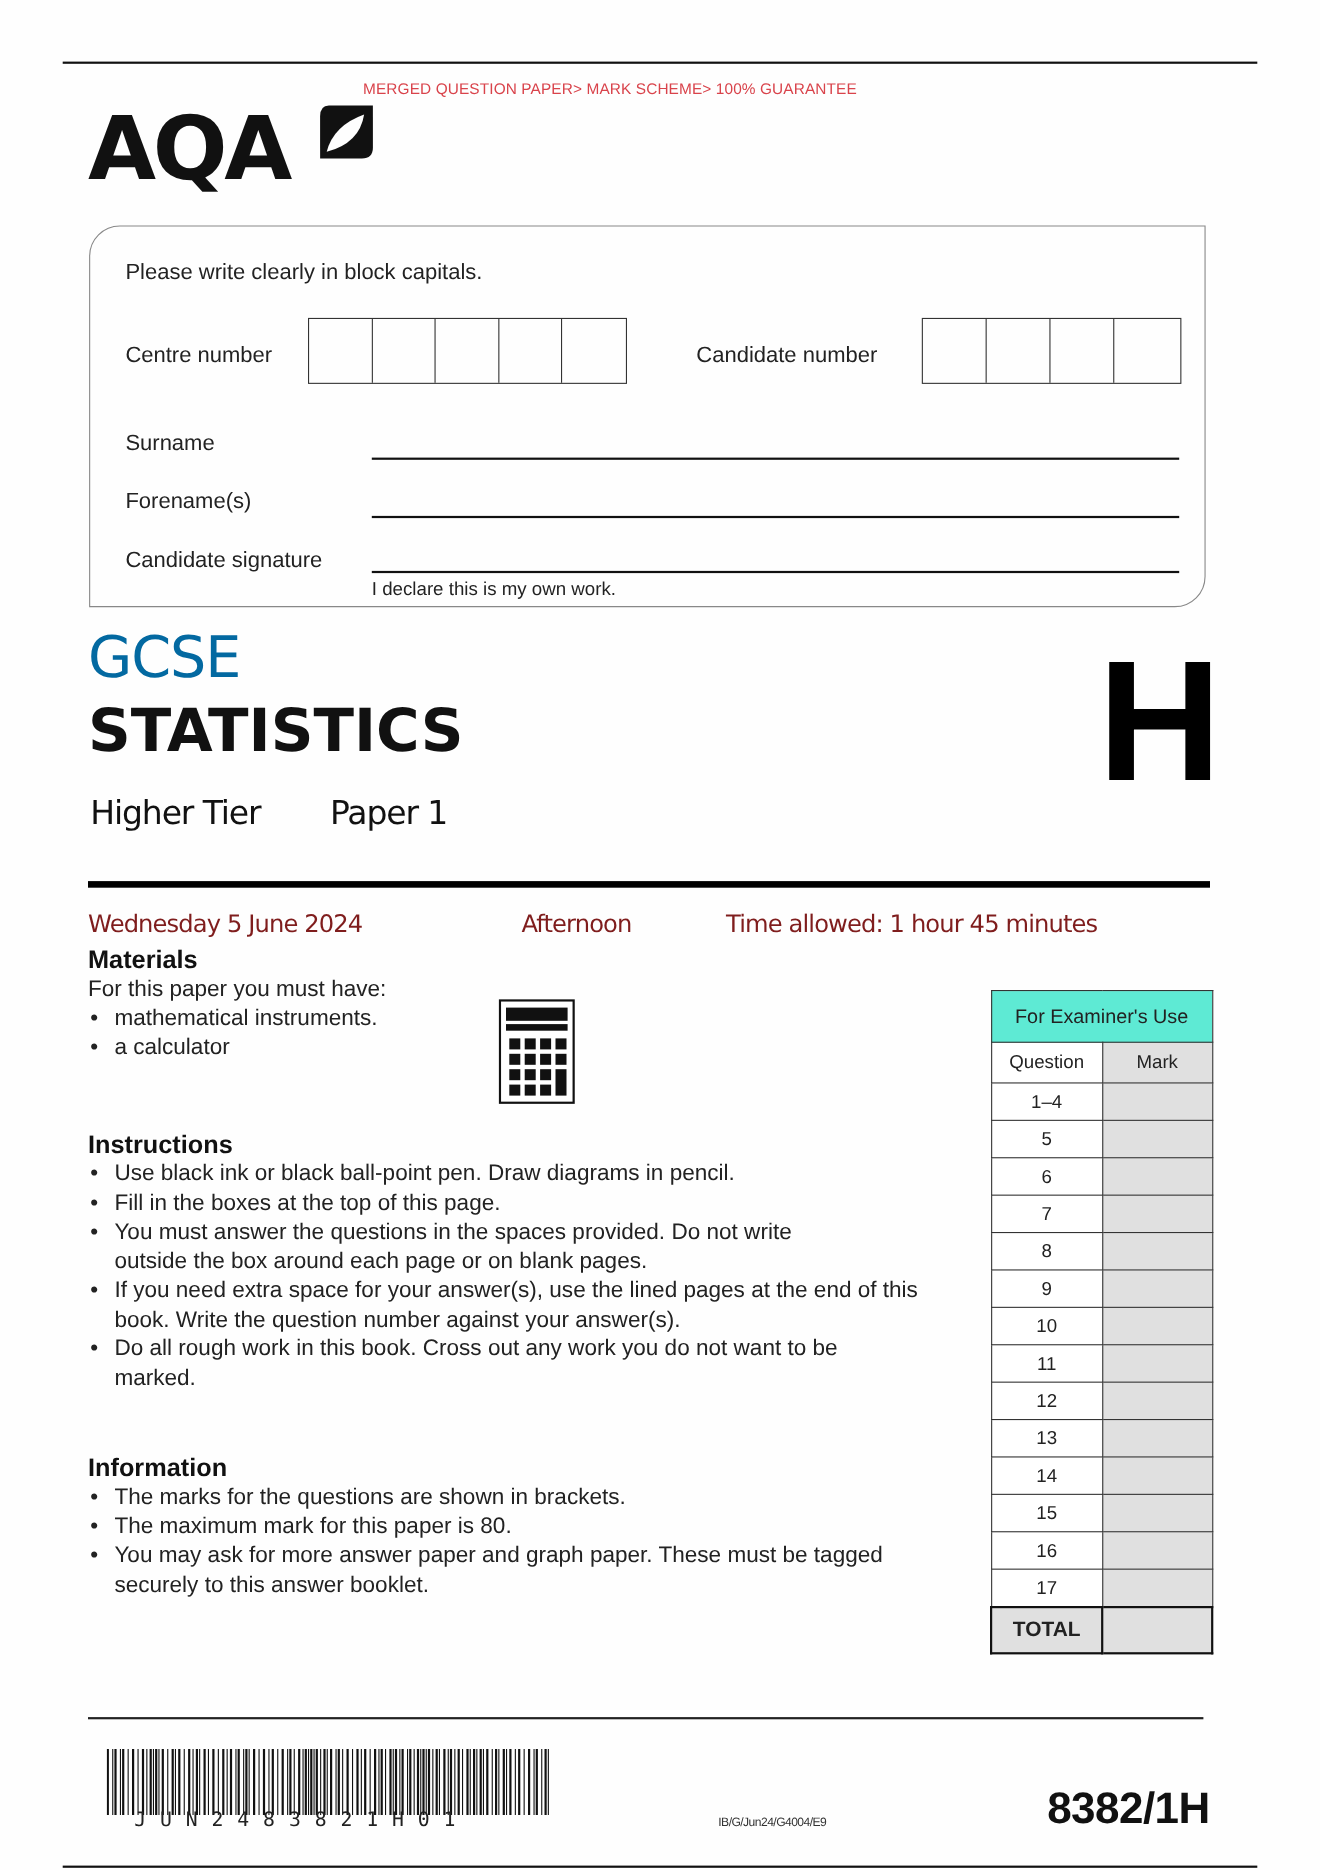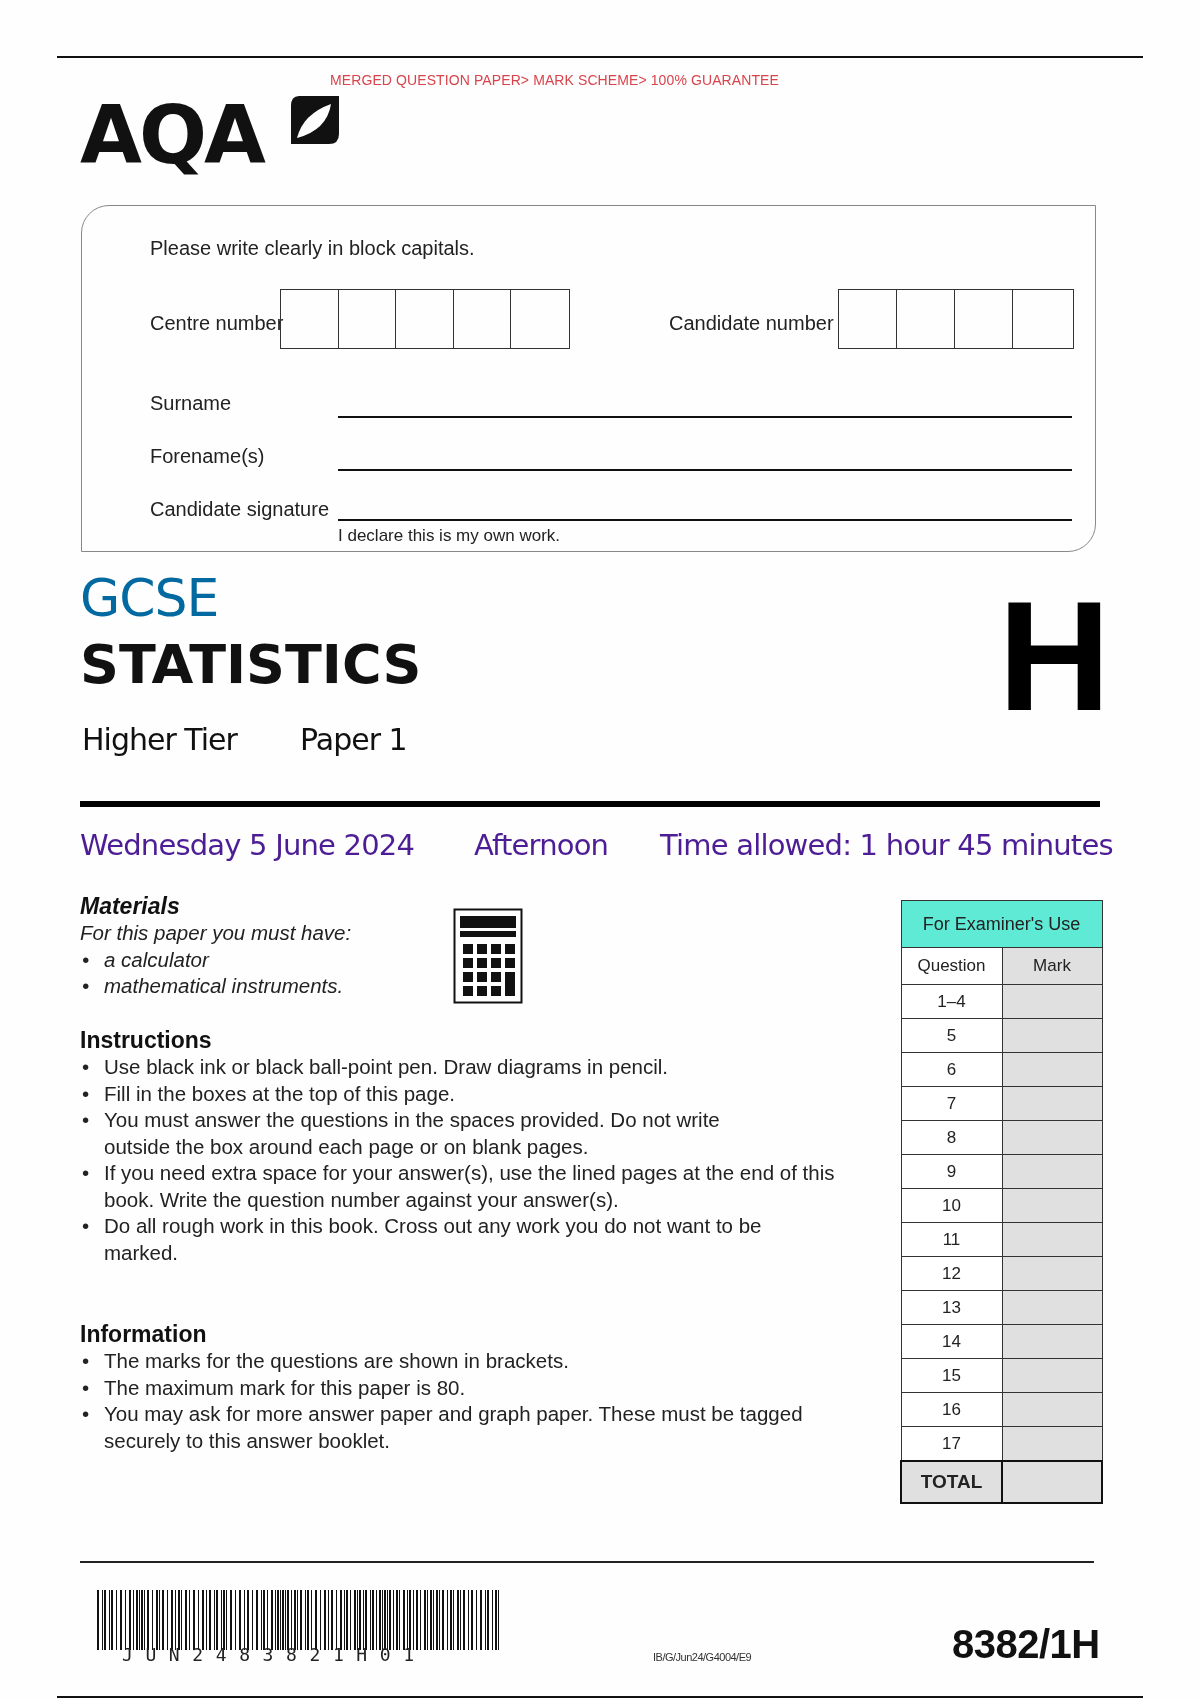--- a/index.html
+++ b/index.html
@@ -12,34 +12,34 @@
   .rule-top { left: 57px; top: 56px; width: 1086px; height: 2px; background: #111; }
   .banner { left: 330px; top: 72px; font-size: 14px; color: #d9434b; letter-spacing: 0.1px; white-space: nowrap; }
   .logo { left: 80px; top: 88px; width: 270px; height: 100px; }
   .logo-text { position: absolute; left: 0; top: 8px; font-family: "DejaVu Sans", sans-serif; font-weight: bold; font-size: 80px; letter-spacing: -3px; line-height: 1; color: #111; }
   .logo-mark { position: absolute; left: 207px; top: 4px; width: 56px; height: 56px; }
 
   .cand-box {
     left: 81px; top: 205px; width: 1015px; height: 347px;
     border: 1.5px solid #888; border-radius: 28px 0 28px 0; box-sizing: border-box;
   }
-  .lbl { font-size: 20px; color: #222; white-space: nowrap; margin-left: 36px; }
+  .lbl { font-size: 20px; color: #222; white-space: nowrap; }
   .digit-row { display: flex; height: 60px; border: 1.5px solid #333; box-sizing: border-box; }
   .digit-row .cell { border-right: 1.5px solid #333; box-sizing: border-box; }
   .digit-row .cell:last-child { border-right: none; }
   .write-line { height: 2px; background: #111; }
   .declare { font-size: 17px; color: #222; }
 
   .gcse { left: 80px; top: 572px; font-family: "DejaVu Sans", sans-serif; font-size: 52px; line-height: 1; color: #0369a1; letter-spacing: -1px; }
   .stats { left: 80px; top: 638px; font-family: "DejaVu Sans", sans-serif; font-weight: bold; font-size: 54px; line-height: 1; color: #111; letter-spacing: 0px; }
   .tier { left: 82px; top: 722px; font-family: "DejaVu Sans", sans-serif; font-size: 30px; color: #111; letter-spacing: -1px; }
   .paper { left: 300px; top: 722px; font-family: "DejaVu Sans", sans-serif; font-size: 30px; color: #111; letter-spacing: -1px; }
   .bigH { left: 998px; top: 578px; font-family: "Liberation Sans", sans-serif; font-weight: bold; font-size: 156px; line-height: 1; color: #000; }
   .thick-rule { left: 80px; top: 801px; width: 1020px; height: 6px; background: #000; }
-  .date-line { top: 828px; font-family: "DejaVu Sans", sans-serif; font-size: 29px; color: #4c1d95; letter-spacing: -0.8px; white-space: nowrap; }
+  .date-line { top: 828px; font-family: "DejaVu Sans", sans-serif; font-size: 22px; color: #7f1d1d; letter-spacing: -0.8px; white-space: nowrap; }
 
   .section-h { font-size: 23px; font-weight: bold; color: #111; }
   .body-txt { font-size: 20.5px; color: #222; line-height: 26.5px; }
   ul.bul { list-style: none; margin: 0; padding: 0; }
   ul.bul li { position: relative; padding-left: 24px; }
   ul.bul li::before { content: "\2022"; position: absolute; left: 2px; top: 0; }
 
   .calc { left: 453px; top: 908px; width: 70px; height: 96px; }
 
   .exam-table { left: 900px; top: 900px; width: 203px; border-collapse: collapse; font-size: 17px; color: #222; }
@@ -108,26 +108,26 @@
 <div class="abs stats">STATISTICS</div>
 <div class="abs tier">Higher Tier</div>
 <div class="abs paper">Paper 1</div>
 <div class="abs bigH">H</div>
 <div class="abs thick-rule"></div>
 
 <div class="abs date-line" style="left:80px;">Wednesday 5 June 2024</div>
 <div class="abs date-line" style="left:474px;">Afternoon</div>
 <div class="abs date-line" style="left:660px;">Time allowed: 1 hour 45 minutes</div>
 
-<div class="abs" style="left:80px; top:893px; width:360px;font-style:italic;">
+<div class="abs" style="left:80px; top:859px; width:360px;">
   <div class="section-h">Materials</div>
   <div class="body-txt">For this paper you must have:</div>
   <ul class="bul body-txt">
+    <li>mathematical instruments.</li>
     <li>a calculator</li>
-    <li>mathematical instruments.</li>
   </ul>
 </div>
 <svg class="abs calc" viewBox="0 0 70 96">
   <rect x="1.5" y="1.5" width="67" height="93" fill="#fff" stroke="#111" stroke-width="2"></rect>
   <rect x="7" y="8" width="56" height="12" fill="#111"></rect>
   <rect x="7" y="23" width="56" height="6" fill="#111"></rect>
   <g fill="#111">
     <rect x="10" y="36" width="10" height="10"></rect>
       <rect x="24" y="36" width="10" height="10"></rect>
       <rect x="38" y="36" width="10" height="10"></rect>

